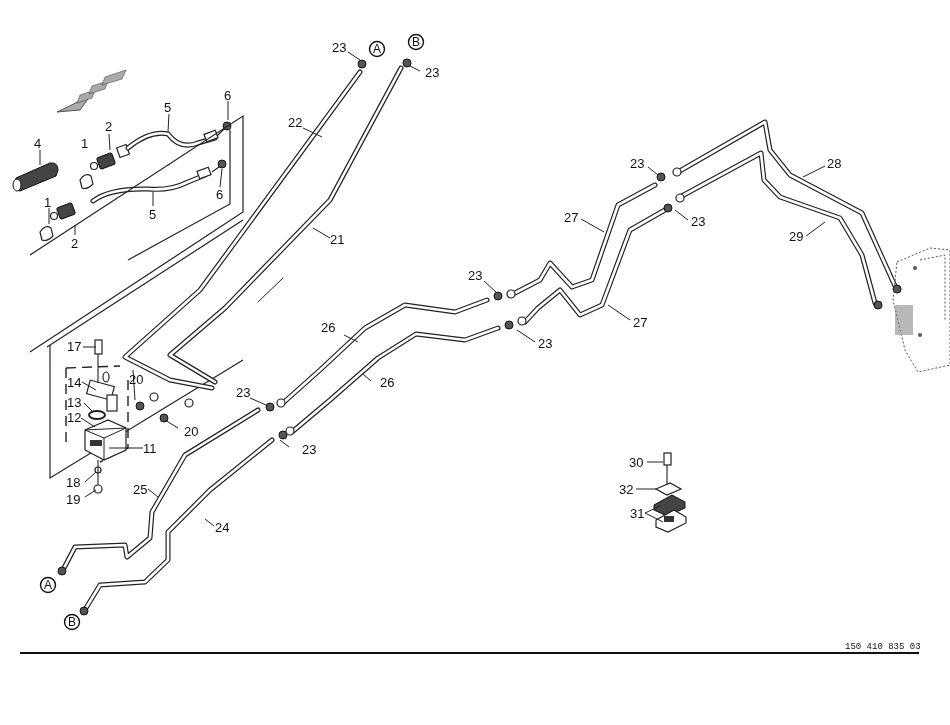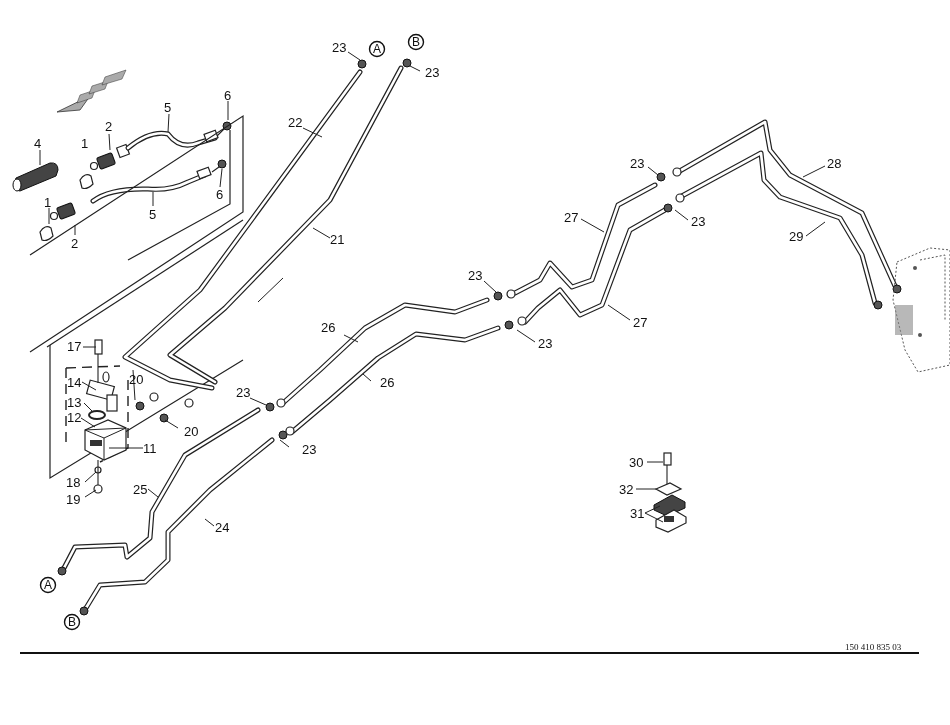--- a/index.html
+++ b/index.html
@@ -10,21 +10,21 @@
   .line { fill:none; stroke:#222; stroke-width:1.1; }
   .frame { fill:none; stroke:#222; stroke-width:1.2; }
   .dash { fill:none; stroke:#222; stroke-width:1.4; stroke-dasharray:10 6; }
   .dotted { fill:none; stroke:#555; stroke-width:1; stroke-dasharray:2 2; }
   .callout-text { font-family:"Liberation Sans", sans-serif; font-size:13px; fill:#111; }
   .circle-label { font-family:"Liberation Sans", sans-serif; font-size:12px; fill:#111; text-anchor:middle; dominant-baseline:central; }
   .nut { fill:#555; stroke:#111; stroke-width:1; }
   .part { fill:#fff; stroke:#222; stroke-width:1.2; }
   .part-dark { fill:#444; stroke:#111; stroke-width:1; }
   .footer-rule { position:absolute; left:20px; top:652px; width:899px; height:2px; background:#111; }
-  .drawing-number { position:absolute; left:845px; top:642px; font-size:9px; color:#111; font-family:Liberation Serif, serif; }
+  .drawing-number { position:absolute; left:845px; top:642px; font-size:9px; color:#111; font-family:Liberation Mono, monospace; }
 </style>
 </head>
 <body>
 
 <svg id="diagram" viewBox="0 0 950 725" xmlns="http://www.w3.org/2000/svg">
 
   <g>
     <polygon points="57,112 90,96 80,110" fill="#aaa" stroke="#333" stroke-width="0.8"></polygon>
     <polygon points="80,95 95,90 92,98 77,103" fill="#aaa" stroke="#333" stroke-width="0.5"></polygon>
     <polygon points="92,86 108,81 105,89 89,94" fill="#aaa" stroke="#333" stroke-width="0.5"></polygon>

